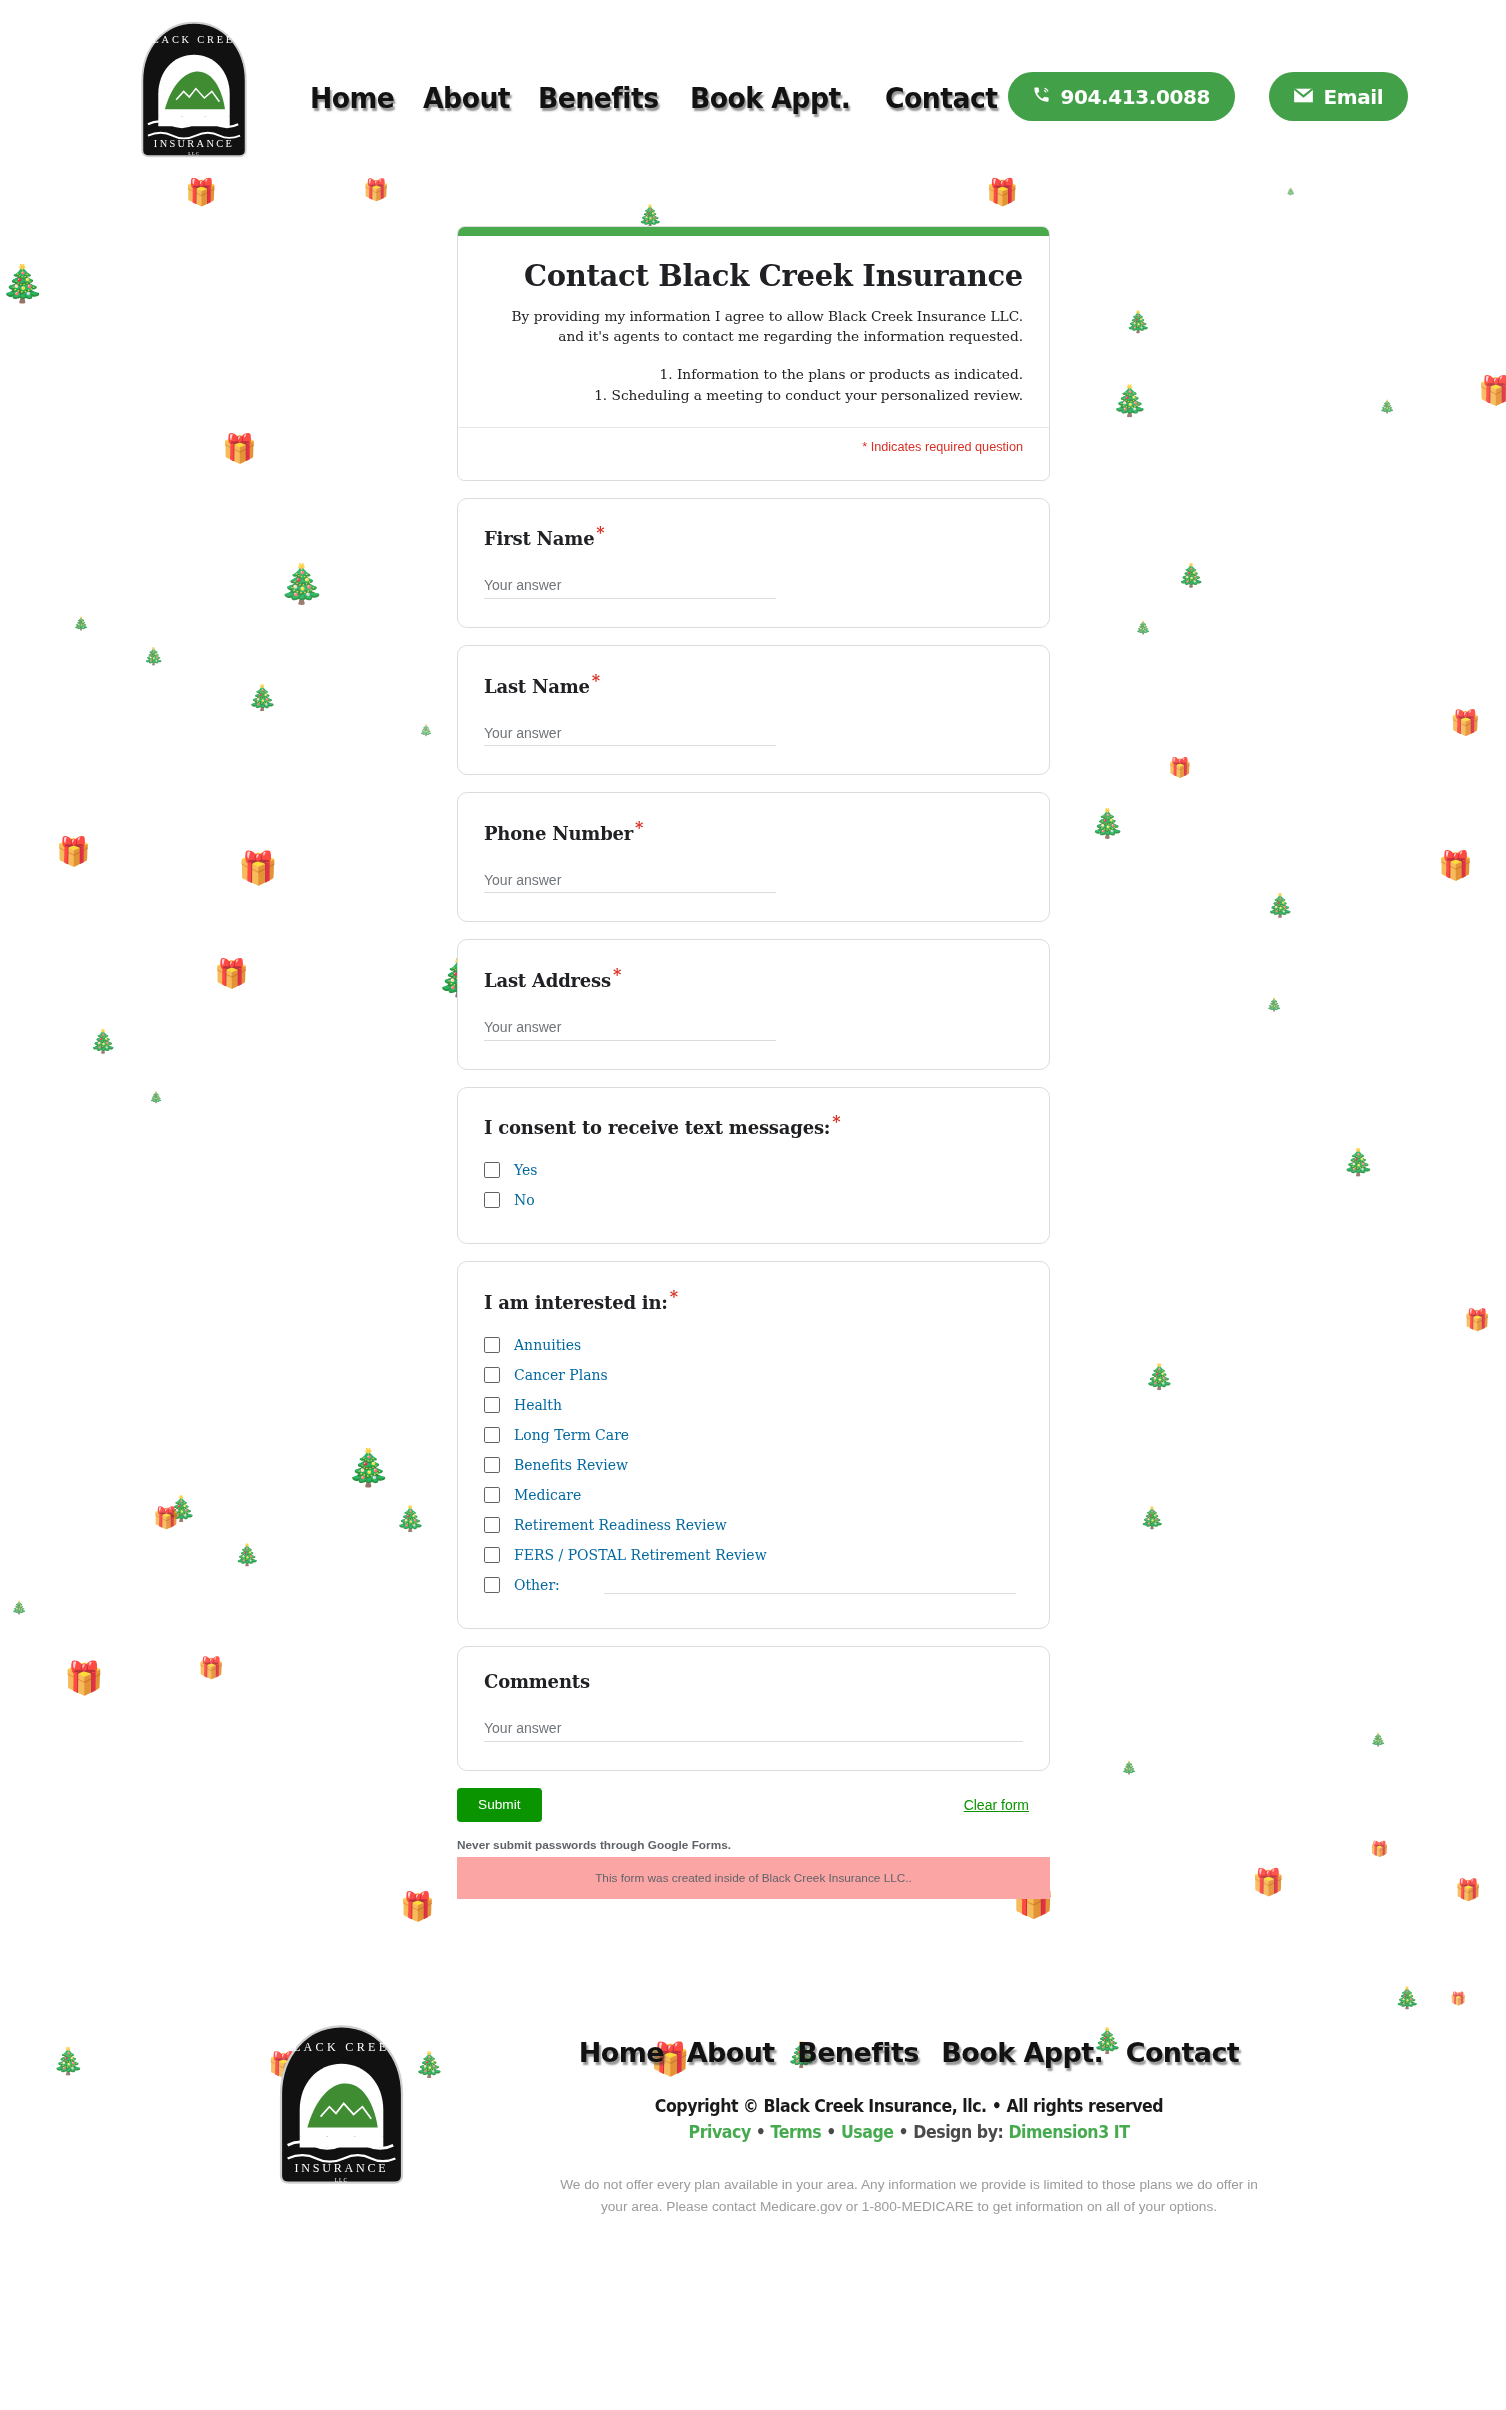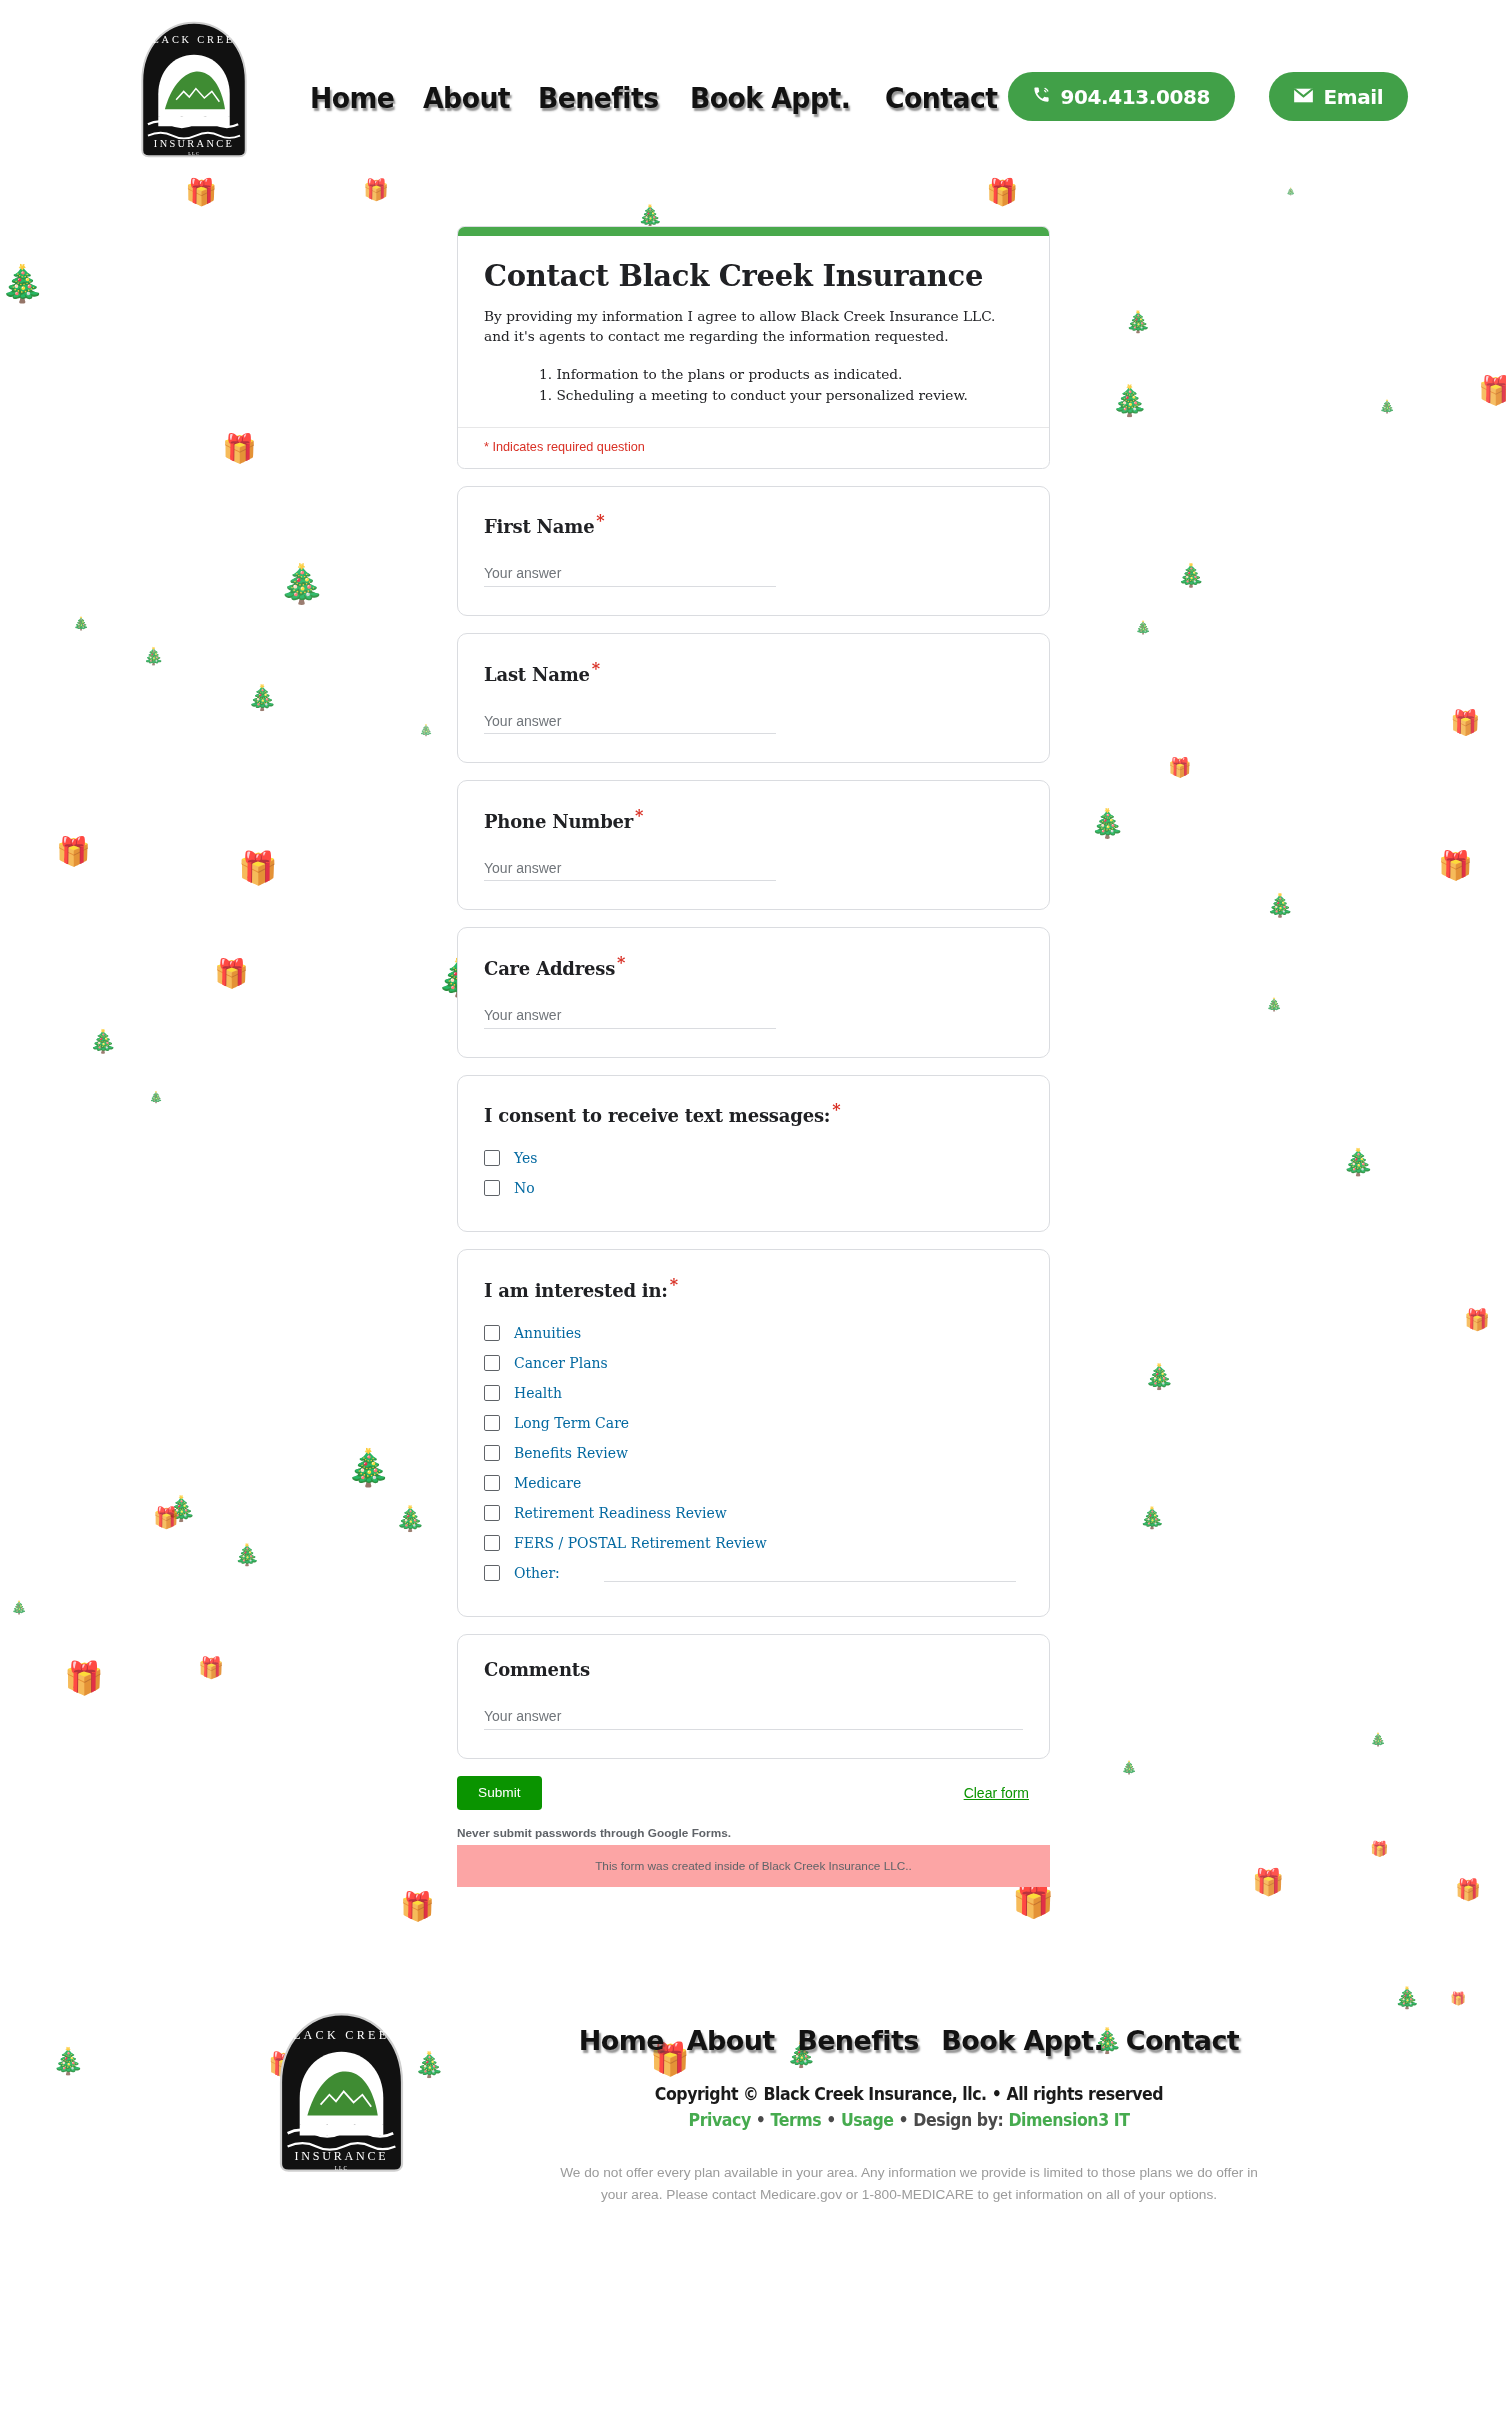--- a/index.html
+++ b/index.html
@@ -86,21 +86,21 @@
     width: 593px;
     margin: 0 auto;
     padding-top: 52px;
   }
   .gf-card {
     background: #ffffff;
     border: 0.9px solid #dadce0;
     border-radius: 10px;
     margin-bottom: 17px;
   }
-  .gf-head-card { border-radius: 7.5px; overflow: hidden; padding-bottom: 0; }
+  .gf-head-card { border-radius: 7.5px; overflow: hidden; padding-bottom: 12px; text-align: right; }
   .gf-accent { height: 9.4px; background: #49a94c; }
   .gf-head-body { padding: 22.6px 26px 21px 26px; }
   .gf-title {
     font-family: "DejaVu Serif", serif;
     font-weight: 700;
     font-size: 29px;
     line-height: 1.22;
     color: #202124;
     letter-spacing: -0.3px;
   }
@@ -408,21 +408,21 @@
     <div class="gf-q-label"><span>Last Name</span><span class="req-star">*</span></div>
     <div class="gf-answer">Your answer</div>
   </section>
 
   <section class="gf-card gf-q-card">
     <div class="gf-q-label"><span>Phone Number</span><span class="req-star">*</span></div>
     <div class="gf-answer">Your answer</div>
   </section>
 
   <section class="gf-card gf-q-card">
-    <div class="gf-q-label"><span>Care Address</span><span class="req-star">*</span></div>
+    <div class="gf-q-label"><span>Last Address</span><span class="req-star">*</span></div>
     <div class="gf-answer">Your answer</div>
   </section>
 
   <section class="gf-card gf-q-card">
     <div class="gf-q-label"><span>I consent to receive text messages:</span><span class="req-star">*</span></div>
     <div class="gf-options">
       <label class="gf-option">
         <span class="gf-checkbox"></span>
         <span class="gf-option-label">Yes</span>
       </label>

